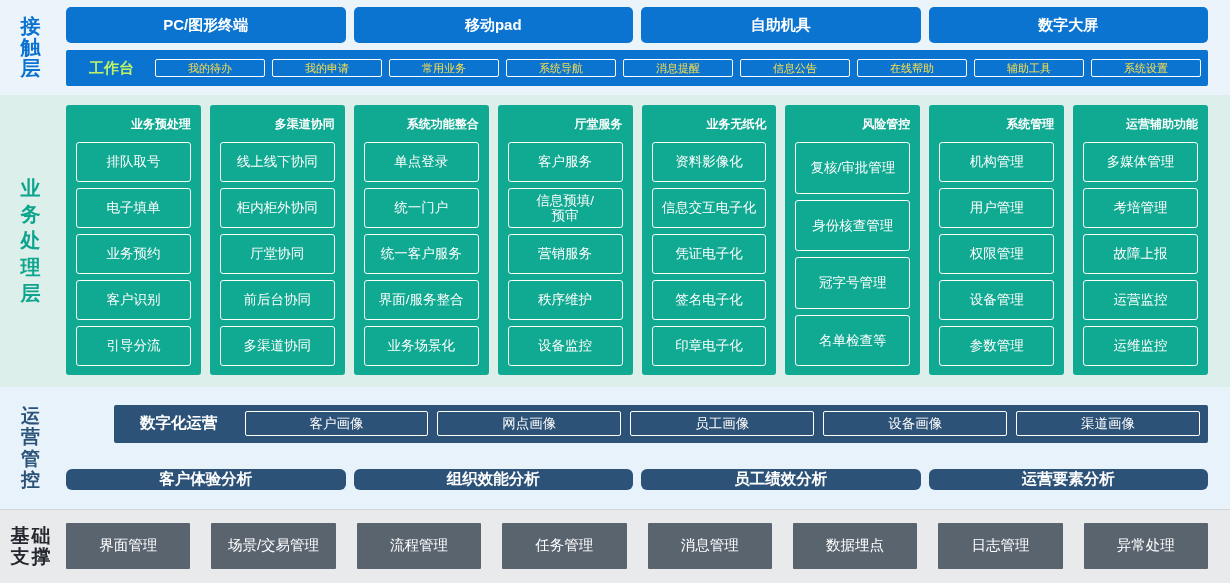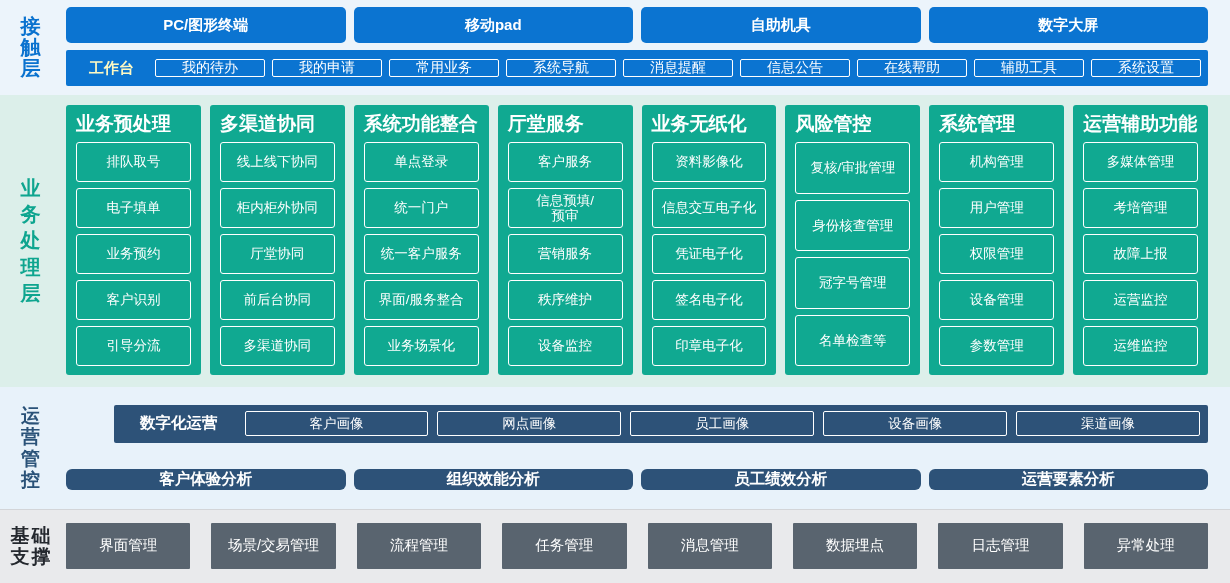--- a/index.html
+++ b/index.html
@@ -31,41 +31,41 @@
   .chan-pill {
     flex: 1 1 0; height: 36px; background: #0b74d1; border-radius: 5px;
     color: #fff; font-size: 15px; font-weight: bold;
     display: flex; align-items: center; justify-content: center;
   }
   .wb-row {
     height: 36px; background: #0b74d1; border-radius: 2px;
     display: flex; align-items: center; gap: 7px; padding: 0 7px;
   }
   .wb-title {
-    color: #fef9c3; font-size: 15px; font-weight: bold; padding: 0 14px 0 16px;
+    color: #bef264; font-size: 15px; font-weight: bold; padding: 0 14px 0 16px;
     white-space: nowrap;
   }
   .wb-chip {
     flex: 1 1 0; height: 18px; border: 1px solid #ffffff; border-radius: 2px;
-    color: #ffffff; font-size: 14px; display: flex; align-items: center; justify-content: center;
+    color: #fde047; font-size: 11px; display: flex; align-items: center; justify-content: center;
     white-space: nowrap;
   }
 
   
   .layer-biz { background: #dcefea; height: 292px; }
   .layer-biz .band-label { color: #0ea58f; font-size: 20px; }
   .layer-biz .band-label .vtext { gap: 5px; }
   .layer-biz .band-body { padding: 10px 22px 12px 4px; }
   .biz-cols { display: flex; gap: 9px; height: 100%; }
   .biz-col {
     flex: 1 1 0; background: #10a991; border-radius: 3px;
     padding: 7px 10px 9px 10px; display: flex; flex-direction: column; gap: 6px;
   }
   .biz-col-head {
-    color: #fff; font-size: 19px; font-weight: bold; text-align: left;
+    color: #fff; font-size: 12px; font-weight: bold; text-align: right;
     height: 24px; line-height: 24px; white-space: nowrap;
   }
   .biz-chip {
     flex: 1 1 0; border: 1px solid #ffffff; border-radius: 3px;
     color: #ffffff; font-size: 13.5px; text-align: center;
     display: flex; align-items: center; justify-content: center;
     line-height: 1.12; white-space: pre-line;
   }
 
   

